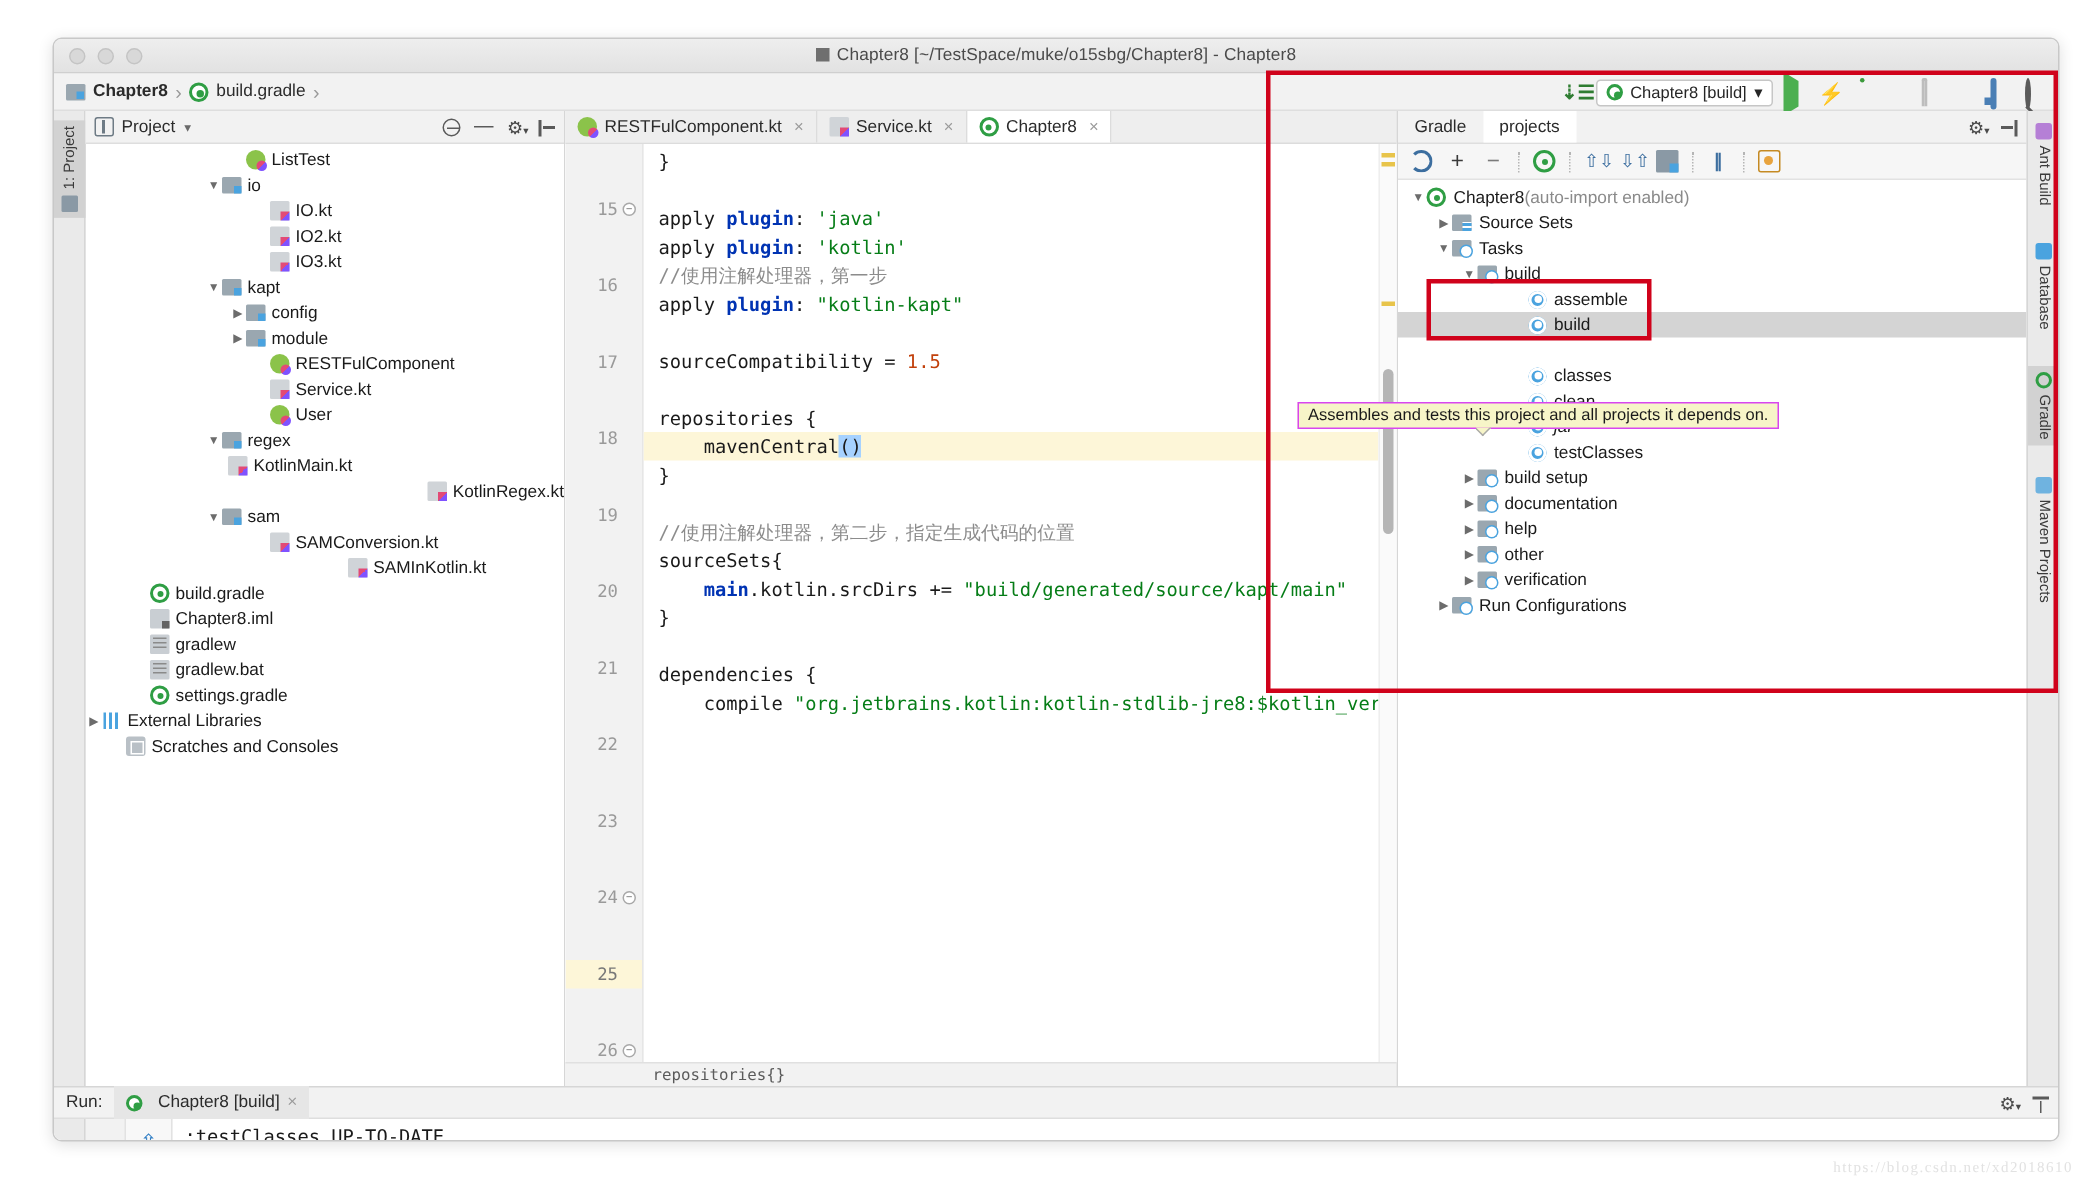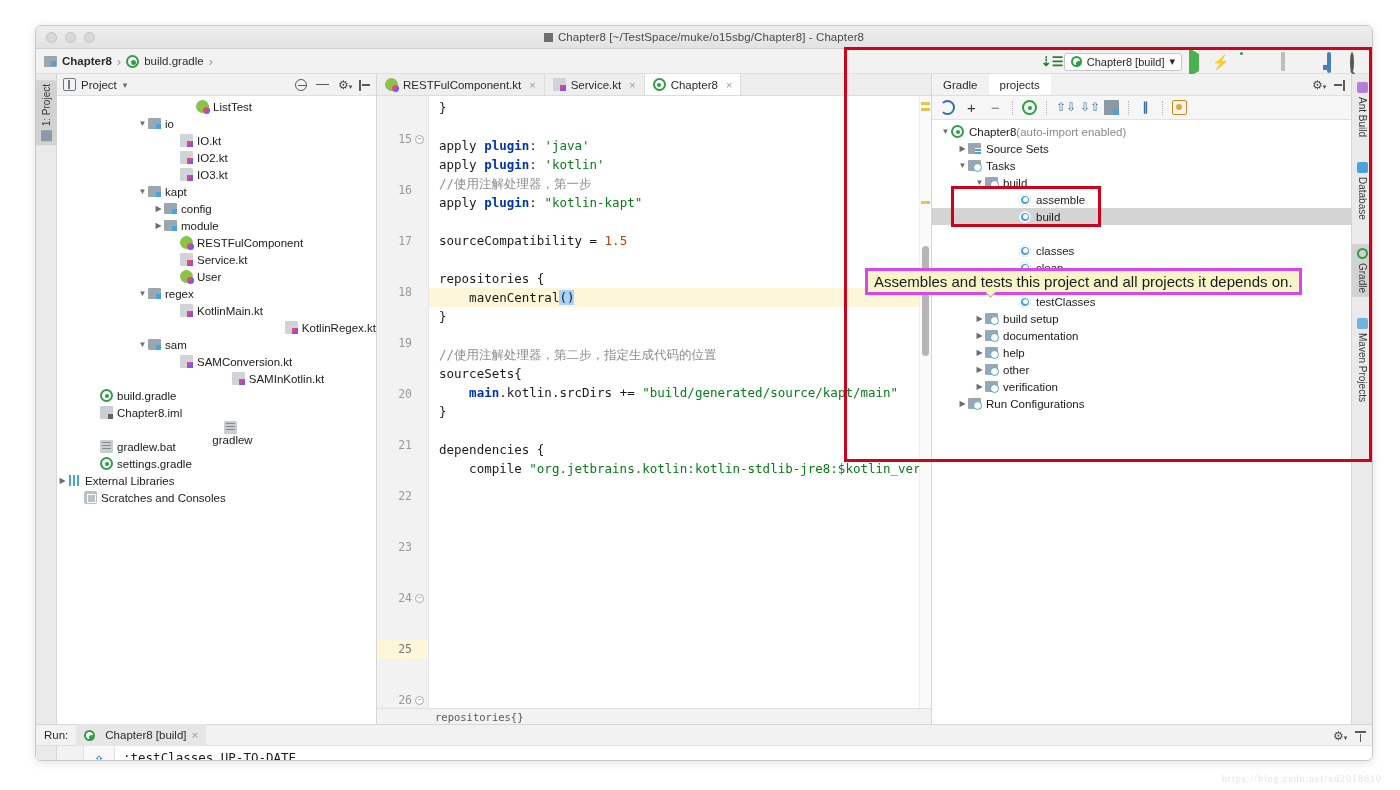--- a/index.html
+++ b/index.html
@@ -232,22 +232,22 @@
   .g-srcsets{width:13px;height:11px;margin-right:5px;flex:none;background:#9aa7b0;border-radius:1px;position:relative;}
   .g-srcsets::after{content:"";position:absolute;right:0;bottom:0;width:6px;height:6px;
     background:repeating-linear-gradient(0deg,#4aa3df 0 2px,#fff 2px 3px);}
   .g-root{width:13px;height:13px;margin-right:5px;flex:none;border-radius:50%;border:2px solid #2f9e44;background:#fff;position:relative;}
   .g-root::after{content:"";position:absolute;left:2.5px;top:2.5px;width:4px;height:4px;border-radius:50%;background:#2f9e44;}
   .gdim{color:#8a8a8a;}
 
   
   .tooltip {
     position: absolute;
-    background: #f7f5c8; border: 3px solid #d946ef;
-    font-size: 15px; color: #1a1a1a; padding: 2px 6px;
+    background: #f7f5c8; border: 1px solid #d946ef;
+    font-size: 11px; color: #1a1a1a; padding: 2px 6px;
     z-index: 40; white-space: nowrap;
   }
   .tooltip .tail {
     position: absolute; left: 118px; bottom: -6px;
     width: 10px; height: 6px; overflow: hidden;
   }
   .tooltip .tail::after {
     content:""; position:absolute; left:0; top:-5px; width:8px; height:8px;
     background:#f7f5c8; border-right:1px solid #a9a9a9; border-bottom:1px solid #a9a9a9;
     transform: rotate(45deg);
@@ -337,21 +337,21 @@
           <span>Project</span>
           <span style="margin-left:6px;color:#6a6a6a;font-size:9px;">▾</span>
           <span class="ph-tools">
             <span class="ic-collapse"></span>
             <span class="ic-expand"></span>
             <span class="ic-gear">⚙<span style="font-size:7px;">▾</span></span>
             <span class="ic-hidebar"></span>
           </span>
         </div>
         <div class="tree" id="project-tree">
-            <div class="trow" style="padding-left: 96px; margin-left: 32px;">
+            <div class="trow" style="padding-left: 96px;">
               <span class="tarrow"></span>
               <span class="ticon f-ktc"></span>
               <span>ListTest</span>
             </div>
             <div class="trow" style="padding-left: 80px;">
               <span class="tarrow">▼</span>
               <span class="ticon f-dir"></span>
               <span>io</span>
             </div>
             <div class="trow" style="padding-left: 112px;">
@@ -397,21 +397,21 @@
             <div class="trow" style="padding-left: 112px;">
               <span class="tarrow"></span>
               <span class="ticon f-ktc"></span>
               <span>User</span>
             </div>
             <div class="trow" style="padding-left: 80px;">
               <span class="tarrow">▼</span>
               <span class="ticon f-dir"></span>
               <span>regex</span>
             </div>
-            <div class="trow" style="padding-left: 112px;">
+            <div class="trow" style="padding-left: 84px;">
               <span class="tarrow"></span>
               <span class="ticon f-kt"></span>
               <span>KotlinMain.kt</span>
             </div>
             <div class="trow" style="padding-left: 112px; justify-content: flex-end;">
               <span class="tarrow"></span>
               <span class="ticon f-kt"></span>
               <span>KotlinRegex.kt</span>
             </div>
             <div class="trow" style="padding-left: 80px;">
@@ -432,21 +432,21 @@
             <div class="trow" style="padding-left: 32px;">
               <span class="tarrow"></span>
               <span class="ticon f-gradle"></span>
               <span>build.gradle</span>
             </div>
             <div class="trow" style="padding-left: 32px;">
               <span class="tarrow"></span>
               <span class="ticon f-iml"></span>
               <span>Chapter8.iml</span>
             </div>
-            <div class="trow" style="padding-left: 32px; flex-direction: column;">
+            <div class="trow" style="padding-left: 32px;">
               <span class="tarrow"></span>
               <span class="ticon f-file"></span>
               <span>gradlew</span>
             </div>
             <div class="trow" style="padding-left: 32px;">
               <span class="tarrow"></span>
               <span class="ticon f-file"></span>
               <span>gradlew.bat</span>
             </div>
             <div class="trow" style="padding-left: 32px;">

